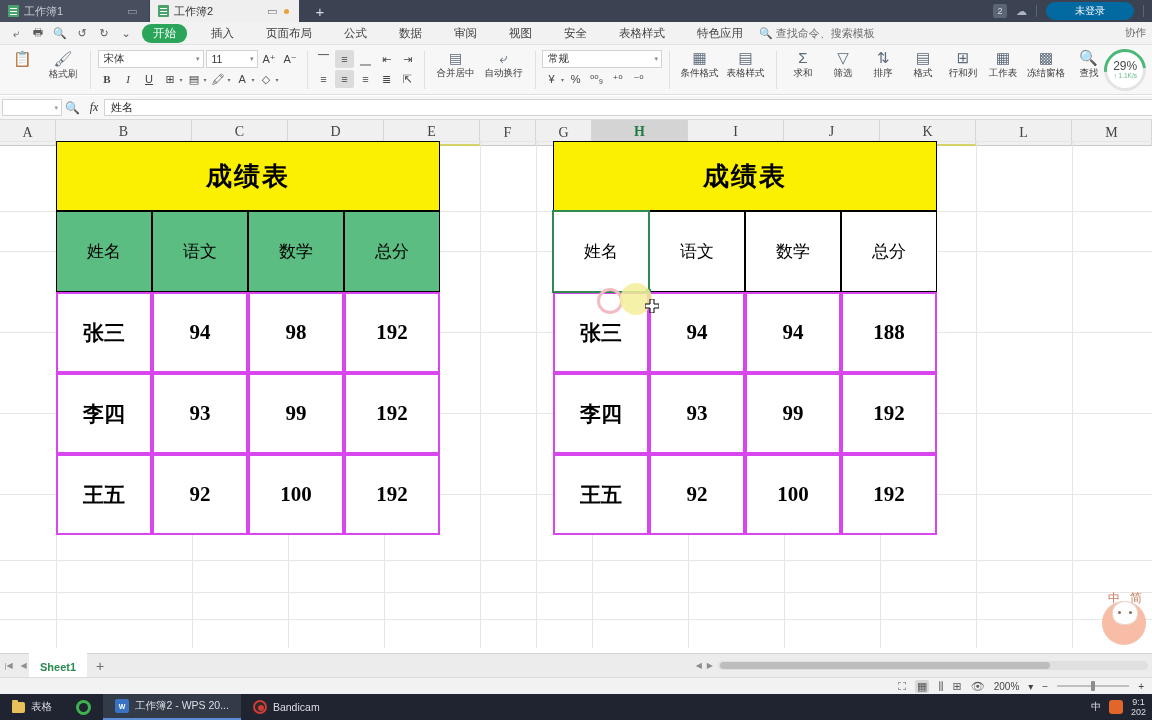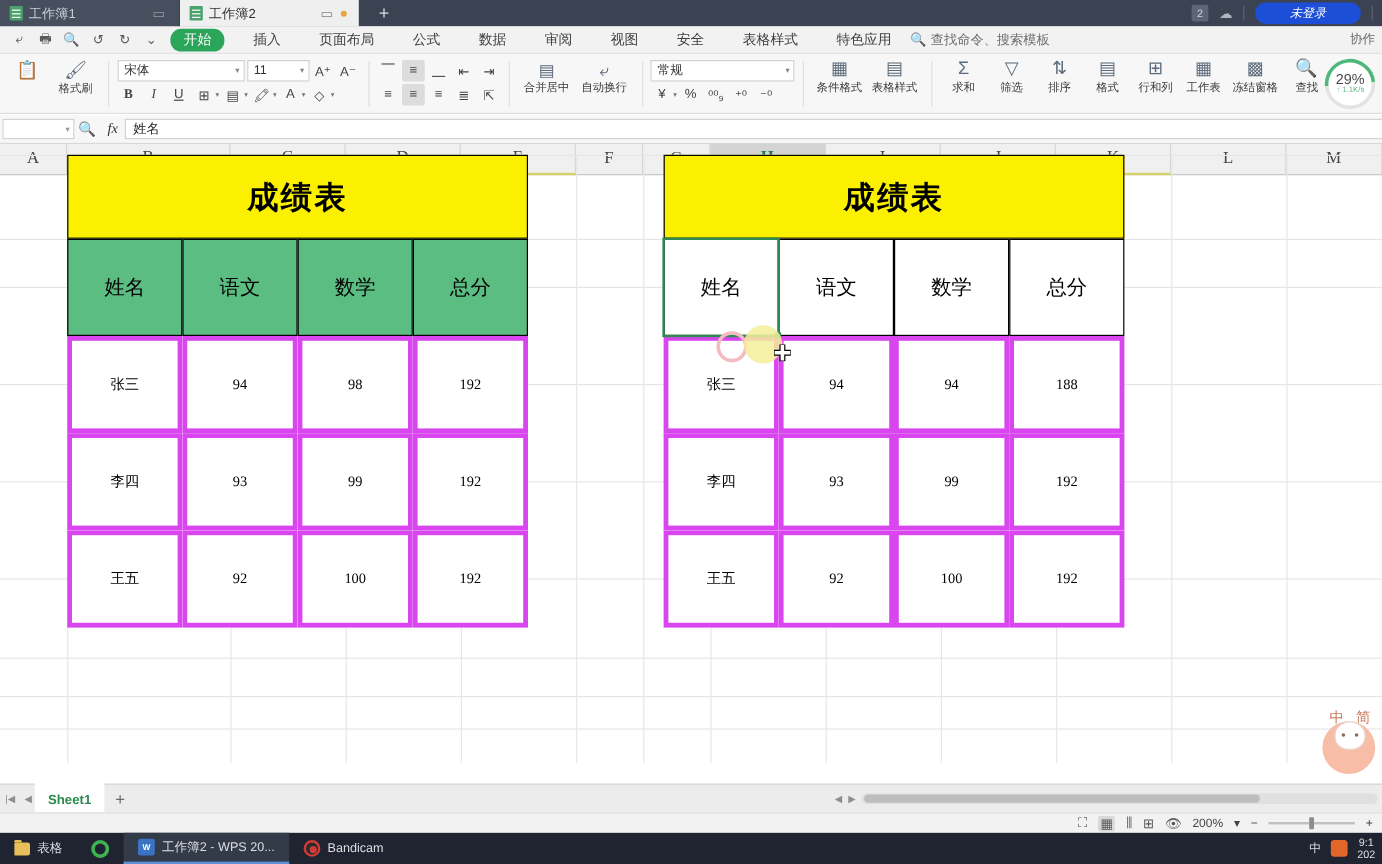--- a/index.html
+++ b/index.html
@@ -43,22 +43,22 @@
     padding-right: 8px;
   }
   .tb-badge {
     min-width: 14px; height: 14px; padding: 0 3px; background: #5c6576;
     color: #cfd4dd; font-size: 9px; border-radius: 2px;
     display: flex; align-items: center; justify-content: center;
   }
   .tb-ico { color: #aeb5c0; font-size: 11px; }
   .tb-sep { width: 1px; height: 12px; background: #5c6576; }
   .login-btn {
-    background: #1d4ed8; color: #fff; font-size: 10px;
-    padding: 2px 29px; border-radius: 9px; white-space: nowrap; font-style: italic;
+    background: #0369a1; color: #fff; font-size: 10px;
+    padding: 2px 29px; border-radius: 9px; white-space: nowrap;
   }
 
   
   .menubar {
     position: absolute; left: 0; top: 22px; width: 1152px; height: 23px;
     background: #f2f2f2; display: flex; align-items: center;
     border-bottom: 1px solid #e3e3e3;
   }
   .qa-group { display: flex; align-items: center; gap: 2px; padding: 0 6px; }
   .qa-btn {
@@ -172,36 +172,36 @@
     position: absolute; top: 0; height: 26px; display: flex;
     align-items: center; justify-content: center;
     font-size: 14px; color: #444; border-right: 1px solid #d6d6d6;
     font-family: "Liberation Serif", serif;
   }
   .colhead .ch.sel {
     background: #d4d4d4; color: #1f7a45; font-weight: bold;
     border-bottom: 2px solid #2ba55a;
   }
   .colhead .ch.hl { border-bottom: 2px solid #d6d26a; }
-  .cells { position: absolute; left: 0; top: 9px; width: 1152px; height: 369px; padding-left: 39px; }
+  .cells { position: absolute; left: 0; top: 21px; width: 1152px; height: 369px; padding-left: 39px; }
   .gl-v { position: absolute; top: 0; width: 1px; height: 507px; background: #e6e6e6; }
   .gl-h { position: absolute; left: 0; width: 1152px; height: 1px; background: #e6e6e6; }
 
   .cell {
     position: absolute; display: flex; align-items: center;
     justify-content: center; font-family: "Liberation Serif", "DejaVu Serif", serif;
     color: #000;
   }
   .tbl-title {
     background: #fbf000; font-size: 26px; font-weight: bold; letter-spacing: 2px;
     border: 1px solid #000;
   }
   .tbl-head-green { background: #5cbd82; font-size: 17px; border: 1px solid #000; }
   .tbl-head-white { background: #fff; font-size: 17px; border: 1px solid #000; }
-  .tbl-cell { background: #fff; font-size: 12px; border: 4px solid #d946ef; }
+  .tbl-cell { background: #fff; font-size: 21px; border: 2px solid #d946ef; font-weight: bold; }
 
   .sel-box {
     position: absolute; border: 2px solid #2e8a52; background: transparent;
     pointer-events: none; z-index: 6;
   }
   .sel-box::after {
     content: ""; position: absolute; right: -3px; bottom: -3px;
     width: 5px; height: 5px; background: #2e8a52;
   }
   .click-ring {

